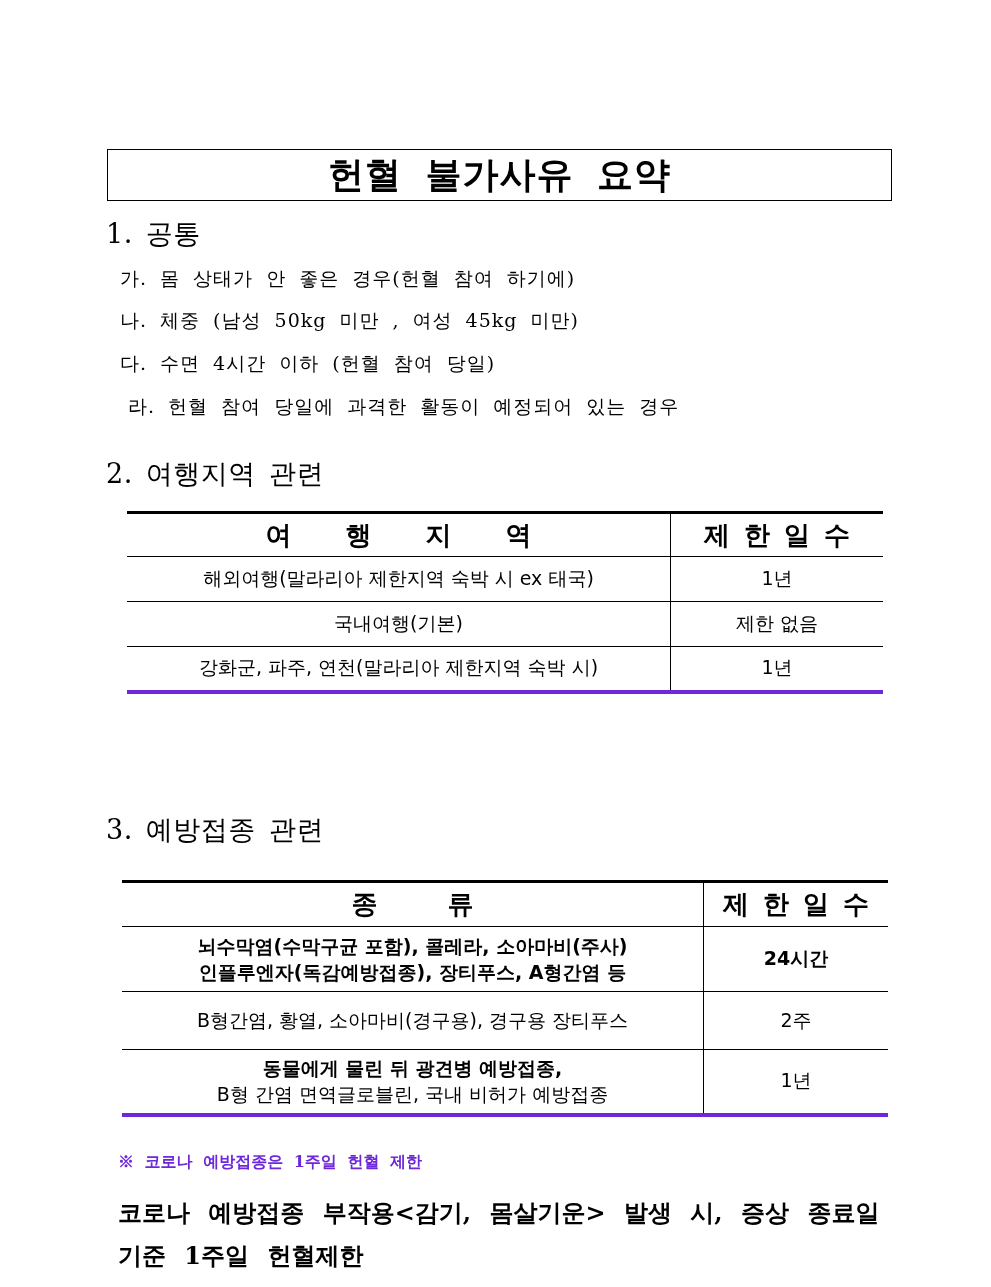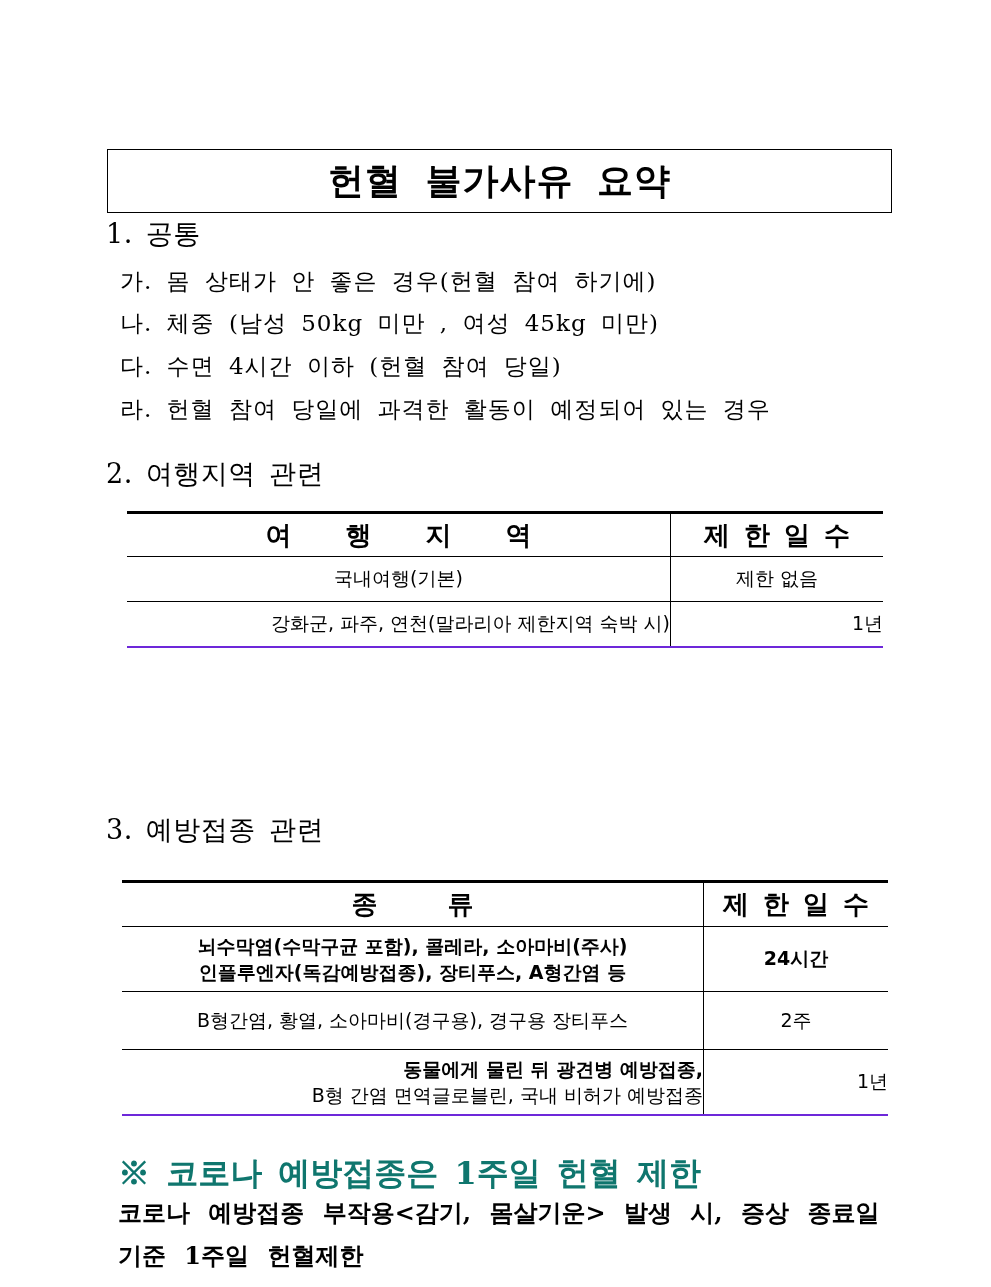--- a/index.html
+++ b/index.html
@@ -1,83 +1,87 @@
 <!DOCTYPE html>
 <html><head>
   <meta charset="utf-8">
   <style>
     html, body { margin:0; padding:0; background:#ffffff; }
     body { width:991px; height:1287px; position:relative; overflow:hidden; color:#000; }
 
     .title-box {
-      position:absolute; left:107px; top:149px; width:785px; height:64px;
+      position:absolute; left:107px; top:149px; width:785px; height:52px;
       border:1px solid #000; box-sizing:border-box;
       display:flex; align-items:center; justify-content:center;
       font-family: "DejaVu Sans", "Liberation Sans", sans-serif;
       font-weight:bold; font-size:36px; letter-spacing:1px; word-spacing:10px;
     }
     .heading {
       position:absolute; left:106px;
       font-family: "DejaVu Serif", "Liberation Serif", serif;
       font-size:27px; letter-spacing:0.5px; word-spacing:4px;
     }
     .item {
       position:absolute; left:120px;
       font-family: "DejaVu Serif", "Liberation Serif", serif;
-      font-size:23px; letter-spacing:1px; word-spacing:6px;
+      font-size:19px; letter-spacing:1px; word-spacing:6px;
       white-space:nowrap;
     }
     table.grid {
       position:absolute; border-collapse:collapse;
       font-family: "DejaVu Sans", "Liberation Sans", sans-serif;
     }
     table.grid th, table.grid td {
       border-bottom:1px solid #000; text-align:center; padding:0;
     }
     table.grid th { font-weight:bold; font-size:26px; border-bottom:1px solid #000; }
     table.grid thead tr { border-top:3px solid #000; }
-    table.grid tbody tr:last-child td { border-bottom:2px solid #6d28d9;text-align:right; }
+    table.grid tbody tr:last-child td { border-bottom:4px solid #6d28d9; }
     table.grid .col-left { border-right:1px solid #000; }
     table.grid td { font-size:19px; }
     .spaced-wide { letter-spacing:54px; padding-left:54px; }
     .spaced-mid { letter-spacing:14px; padding-left:14px; }
     .spaced-short { letter-spacing:70px; padding-left:70px; }
     .bold { font-weight:bold; }
     .note-red {
       position:absolute; left:118px; top:1152px;
       font-family: "DejaVu Serif", "Liberation Serif", serif;
-      color:#0f766e; font-size:32px; font-weight:bold; word-spacing:5px;
+      color:#6d28d9; font-size:16px; font-weight:bold; word-spacing:5px;
     }
     .note-black {
       position:absolute; left:118px;
       font-family: "DejaVu Serif", "Liberation Serif", serif;
       font-size:24px; font-weight:bold; word-spacing:10px; white-space:nowrap;text-align:center;
     }
   </style>
 </head>
 <body>
 
 <div class="title-box">헌혈 불가사유 요약</div>
 
 <div class="heading" style="top:216px;">1. 공통</div>
 <div class="item" style="top:266px;">가. 몸 상태가 안 좋은 경우(헌혈 참여 하기에)</div>
 <div class="item" style="top:308px;">나. 체중 (남성 50kg 미만 , 여성 45kg 미만)</div>
 <div class="item" style="top:351px;">다. 수면 4시간 이하 (헌혈 참여 당일)</div>
-<div class="item" style="top:394px;">라. 헌혈 참여 당일에 과격한 활동이 예정되어 있는 경우</div>
+<div class="item" style="top:394px;margin-left:8px;">라. 헌혈 참여 당일에 과격한 활동이 예정되어 있는 경우</div>
 
 <div class="heading" style="top:456px;text-align:right;">2. 여행지역 관련</div>
 
 <table class="grid" style="left:127px; top:511px; width:756px;">
   <thead>
     <tr style="height:44px;">
       <th class="col-left" style="width:543px;"><span class="spaced-wide">여행지역</span></th>
       <th><span class="spaced-mid">제한일수</span></th>
     </tr>
   </thead>
   <tbody>
+    <tr style="height:45px;">
+      <td class="col-left">해외여행(말라리아 제한지역 숙박 시 ex 태국)</td>
+      <td>1년</td>
+    </tr>
     <tr style="height:45px;">
       <td class="col-left">국내여행(기본)</td>
       <td>제한 없음</td>
     </tr>
     <tr style="height:45px;">
       <td class="col-left">강화군, 파주, 연천(말라리아 제한지역 숙박 시)</td>
       <td>1년</td>
     </tr>
   </tbody>
 </table>

